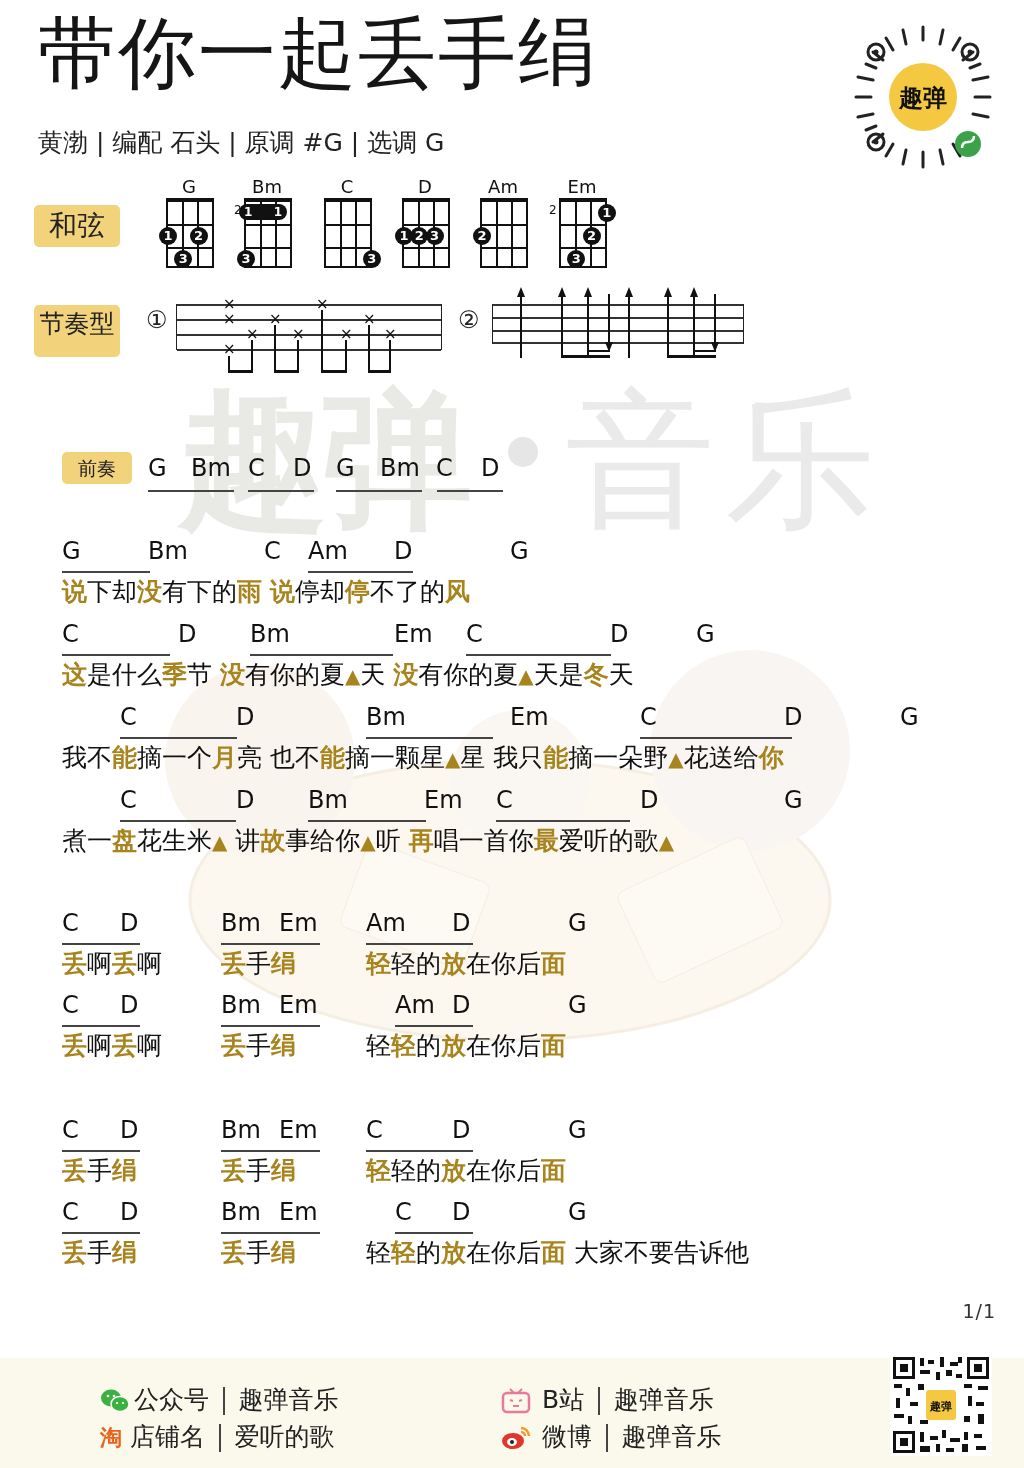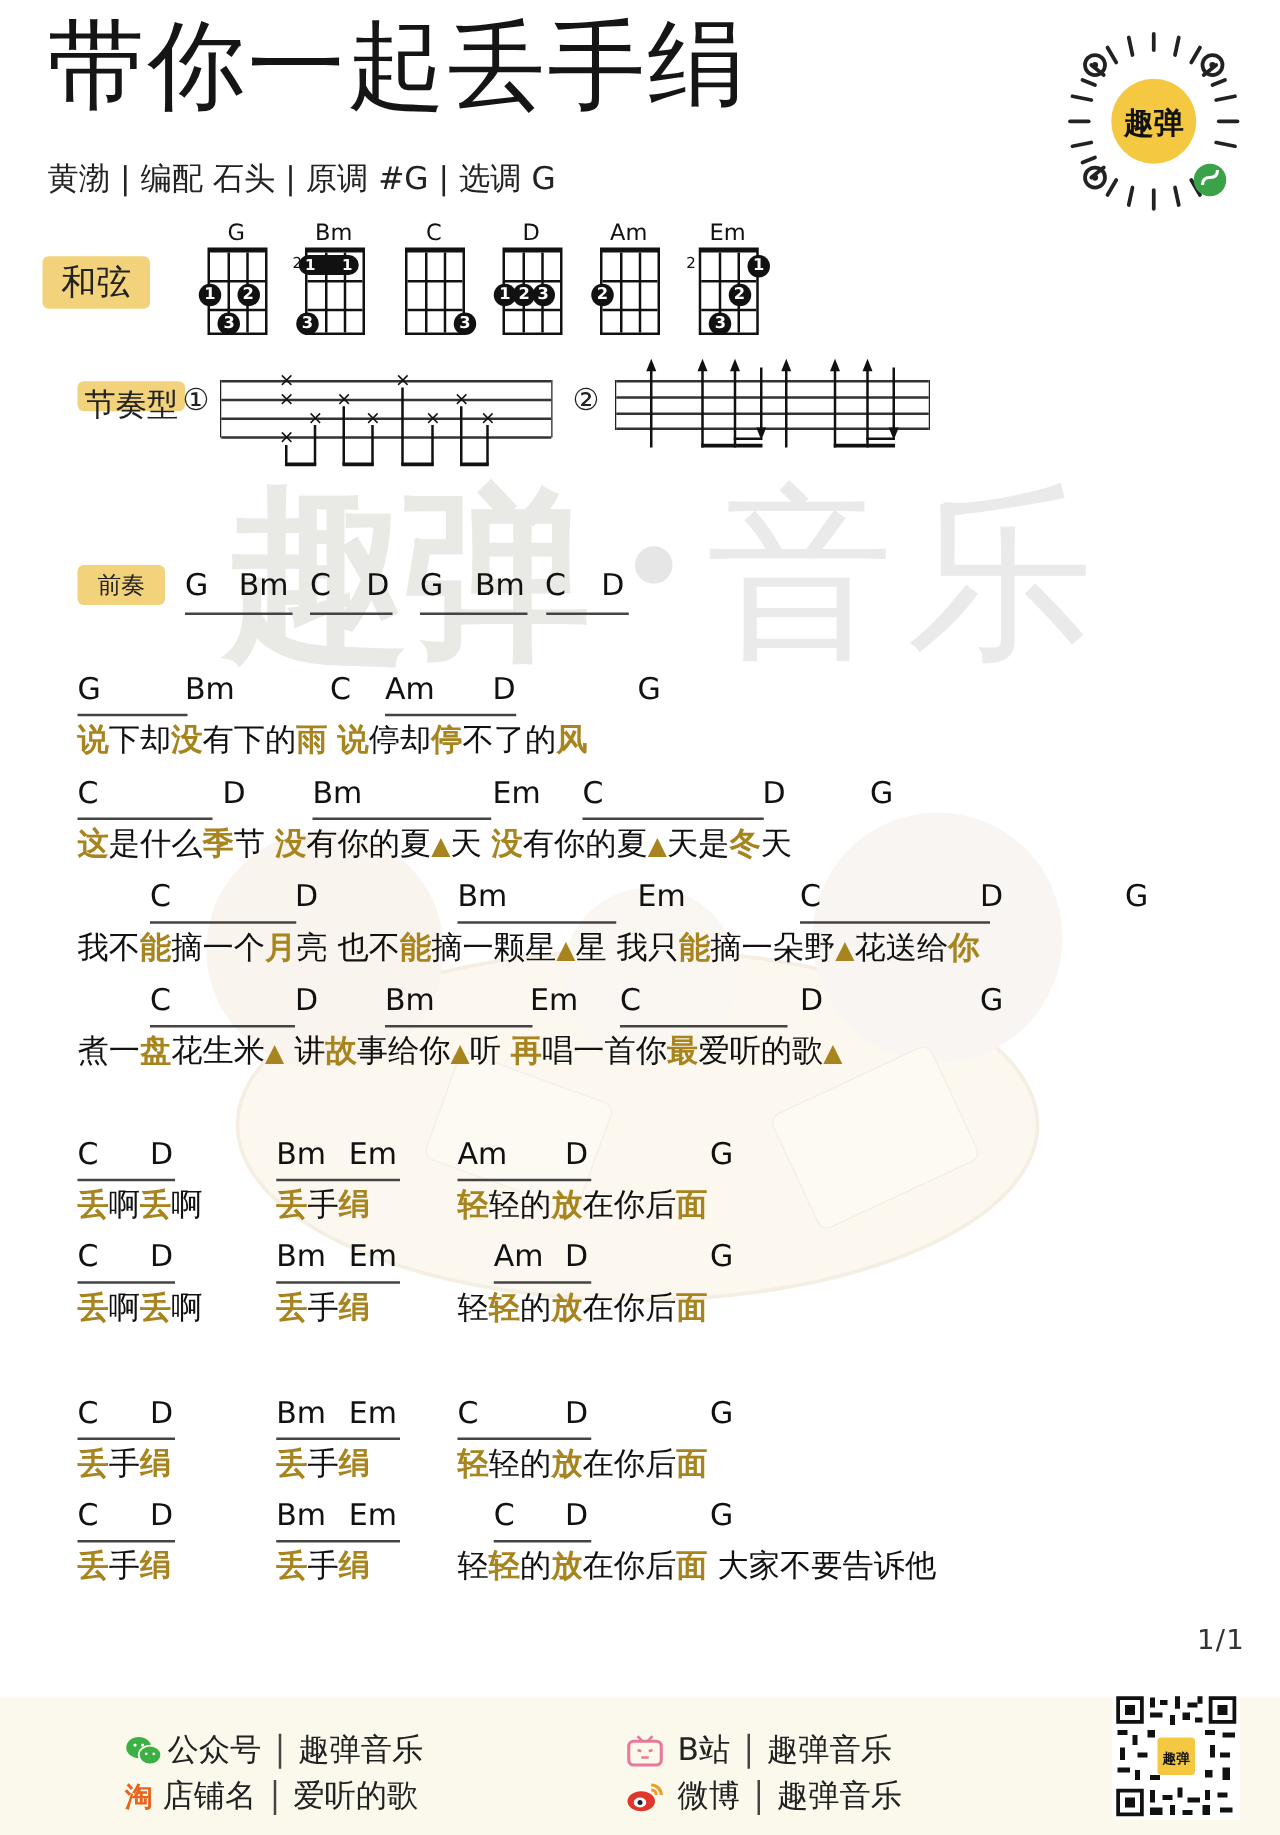--- a/index.html
+++ b/index.html
@@ -4,21 +4,21 @@
 <style>
   * { box-sizing: border-box; margin: 0; padding: 0; }
   html, body { width: 1024px; height: 1468px; background: #ffffff; overflow: hidden; }
   body { position: relative; font-family: "DejaVu Sans", "Liberation Sans", sans-serif; color: #111; }
 
   .title { position: absolute; left: 38px; top: 14px; font-size: 78px; font-weight: 400; letter-spacing: 2px; color: #151515; line-height: 1; }
   .meta { position: absolute; left: 38px; top: 126px; font-size: 25px; color: #222; white-space: nowrap; }
 
   .badge { position: absolute; background: #F2D27A; border-radius: 5px; color: #222; font-size: 25px; text-align: center; line-height: 42px; }
   .badge-chords { left: 34px; top: 205px; width: 86px; height: 42px; font-size: 28px; }
-  .badge-rhythm { left: 34px; top: 305px; width: 86px; height: 24px; line-height: 38px; margin-left: 28px; }
+  .badge-rhythm { left: 34px; top: 305px; width: 86px; height: 52px; line-height: 38px; }
   .badge-intro { left: 62px; top: 452px; width: 70px; height: 32px; line-height: 32px; font-size: 19px; }
 
   
   .chord { position: absolute; top: 176px; width: 54px; height: 95px; }
   .chord .cname { position: absolute; top: 0; left: 0; width: 100%; text-align: center; font-size: 18px; line-height: 22px; }
   .chord .grid { position: absolute; top: 22px; left: 4px; width: 48px; height: 70px; border: 2px solid #111; border-top: 4px solid #111; }
   .chord .grid .v { position: absolute; top: 0; bottom: 0; width: 1.5px; background: #111; }
   .chord .grid .h { position: absolute; left: 0; right: 0; height: 1.5px; background: #111; }
   .chord .fretnum { position: absolute; left: -6px; top: 27px; font-size: 12px; }
   .dot { position: absolute; width: 18px; height: 18px; border-radius: 50%; background: #111; color: #fff; font-size: 13px; font-weight: bold; text-align: center; line-height: 18px; }
@@ -42,21 +42,21 @@
   .bg-illus { position: absolute; left: 90px; top: 640px; width: 840px; height: 450px; z-index: 0; opacity: 0.6; }
 
   .content { position: absolute; z-index: 2; }
   .chordrow { position: absolute; font-size: 24px; color: #111; line-height: 28px; white-space: nowrap; }
   .chordrow span { position: absolute; top: 0; }
   .underline { position: absolute; height: 1.5px; background: #444; }
   .lyric { position: absolute; font-size: 25px; line-height: 30px; color: #111; white-space: nowrap; }
   .lyric .hl { color: #A8841F; font-weight: bold; }
   .lyric .tri { color: #A8841F; font-size: 20px; }
 
-  .page-num { position: absolute; right: 28px; top: 1300px; font-size: 22px; color: #333; letter-spacing: 1px; }
+  .page-num { position: absolute; right: 28px; top: 1300px; font-size: 19px; color: #333; letter-spacing: 1px; }
 
   .footer { position: absolute; left: 0; top: 1358px; width: 1024px; height: 110px; background: #FBF8EC; }
   .fitem { position: absolute; font-size: 25px; color: #222; white-space: nowrap; }
   .fitem .sep { display: inline-block; width: 1.5px; height: 28px; background: #444; vertical-align: middle; margin: 0 14px; }
   .qr { position: absolute; left: 890px; top: 1354px; width: 102px; height: 102px; background: #fff; }
   .mini { position: absolute; left: 848px; top: 22px; width: 150px; height: 150px; }
 </style>
 </head>
 <body>
 

